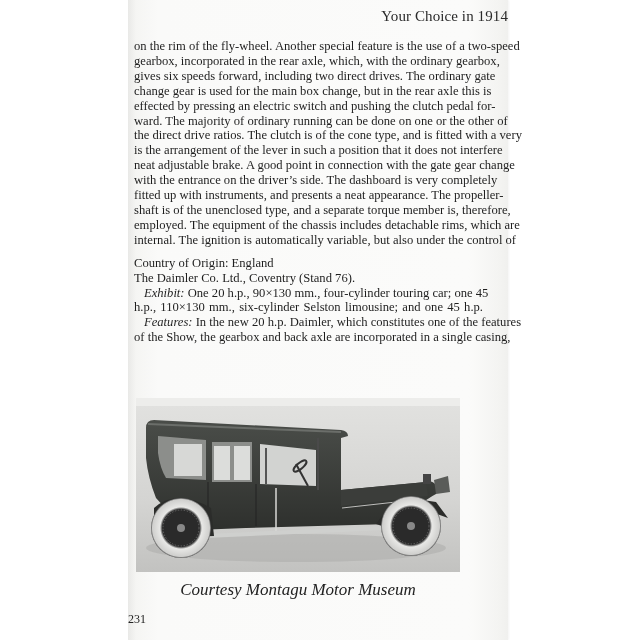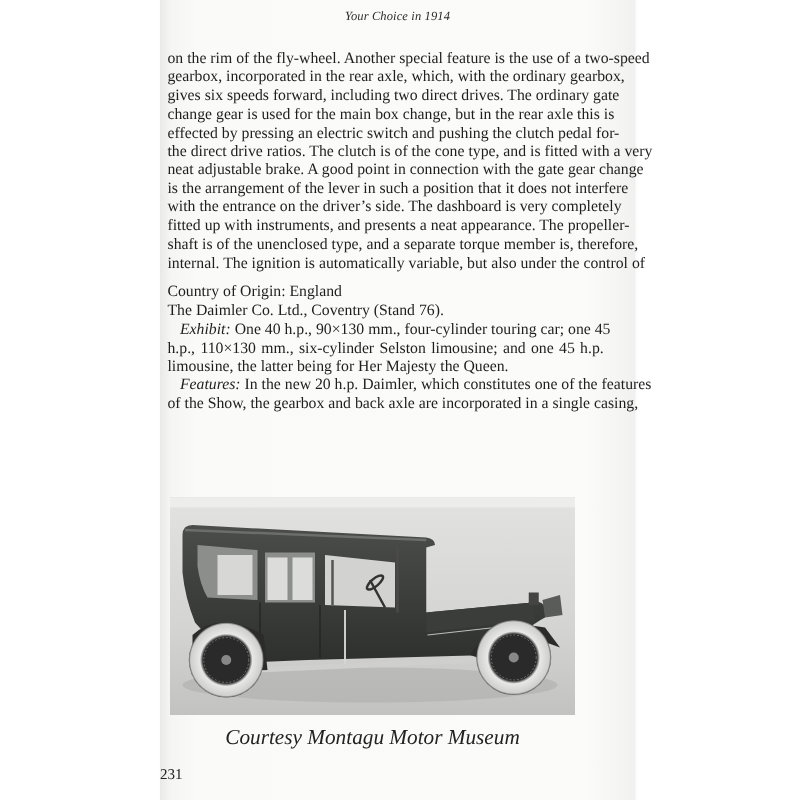--- a/index.html
+++ b/index.html
@@ -23,24 +23,23 @@
       width: 380px;
       height: 640px;
       background: linear-gradient(to right, #e9e9e7 0px, #f5f5f3 8px, #fafaf9 30px, #fbfbfa 340px, #f4f4f2 370px, #f0f0ee 380px);
       box-shadow: 1px 0 2px rgba(0,0,0,0.05);
     }
     .running-head {
       position: absolute;
       left: 0;
       width: 380px;
       top: 8px;
-      text-align: center;
-      font-family: "Liberation Serif", "DejaVu Serif", serif;
-      font-style: italic;
-      font-size: 10px;
+      text-align: right;
+      font-family: "Liberation Serif", "DejaVu Serif", serif;
+      font-size: 15px;
       color: #2a2a2a;
       letter-spacing: 0.1px;
     }
     .text-block {
       position: absolute;
       left: 6px;
       top: 39px;
       width: 349px;
       font-family: "Liberation Serif", "DejaVu Serif", serif;
       font-size: 12.6px;
@@ -99,36 +98,37 @@
   <div class="page">
 
     <div class="running-head">Your Choice in 1914</div>
 
     <div class="text-block">
       <span class="line">on the rim of the fly-wheel. Another special feature is the use of a two-speed</span>
       <span class="line">gearbox, incorporated in the rear axle, which, with the ordinary gearbox,</span>
       <span class="line">gives six speeds forward, including two direct drives. The ordinary gate</span>
       <span class="line">change gear is used for the main box change, but in the rear axle this is</span>
       <span class="line">effected by pressing an electric switch and pushing the clutch pedal for-</span>
+      <span class="line">ward. The majority of ordinary running can be done on one or the other of</span>
       <span class="line">the direct drive ratios. The clutch is of the cone type, and is fitted with a very</span>
+      <span class="line">is the arrangement of the lever in such a position that it does not interfere</span>
       <span class="line">neat adjustable brake. A good point in connection with the gate gear change</span>
-      <span class="line">is the arrangement of the lever in such a position that it does not interfere</span>
       <span class="line">with the entrance on the driver’s side. The dashboard is very completely</span>
       <span class="line">fitted up with instruments, and presents a neat appearance. The propeller-</span>
       <span class="line">shaft is of the unenclosed type, and a separate torque member is, therefore,</span>
+      <span class="line">employed. The equipment of the chassis includes detachable rims, which are</span>
       <span class="line">internal. The ignition is automatically variable, but also under the control of</span>
 
       <div class="para-gap"></div>
 
       <span class="line last">Country of Origin: England</span>
       <span class="line last">The Daimler Co. Ltd., Coventry (Stand 76).</span>
 
-      <span class="line indent"><span class="ital">Exhibit:</span><span> One 40 h.p., 90×130 mm., four-cylinder touring car; one 45</span></span>
+      <span class="line indent"><span class="ital">Exhibit:</span><span> One 20 h.p., 90×130 mm., four-cylinder touring car; one 45</span></span>
       <span class="line">h.p., 110×130 mm., six-cylinder Selston limousine; and one 45 h.p.</span>
-      <span class="line last">limousine, the latter being for Her Majesty the Queen.</span>
 
       <span class="line indent"><span class="ital">Features:</span><span> In the new 20 h.p. Daimler, which constitutes one of the features</span></span>
       <span class="line">of the Show, the gearbox and back axle are incorporated in a single casing,</span>
     </div>
 
     <div class="photo">
       <svg width="324" height="174" viewBox="0 0 324 174" xmlns="http://www.w3.org/2000/svg">
         <defs>
           <linearGradient id="bg" x1="0" y1="0" x2="0" y2="1">
             <stop offset="0" stop-color="#e2e2e0"></stop>

